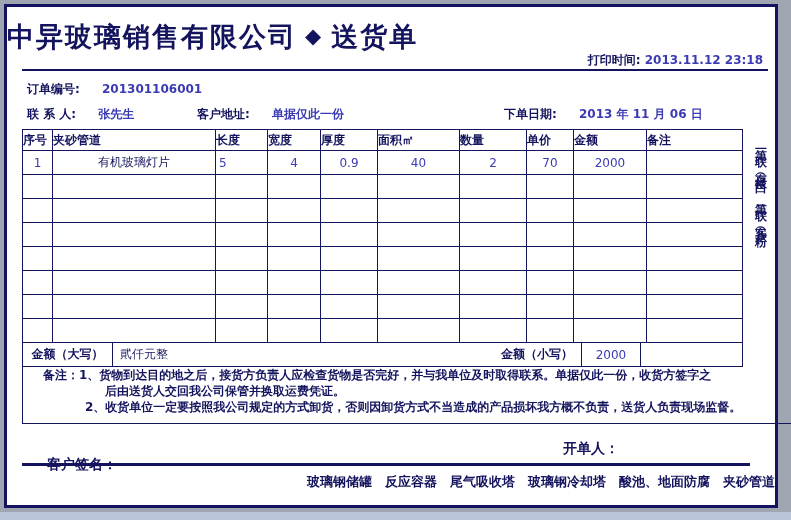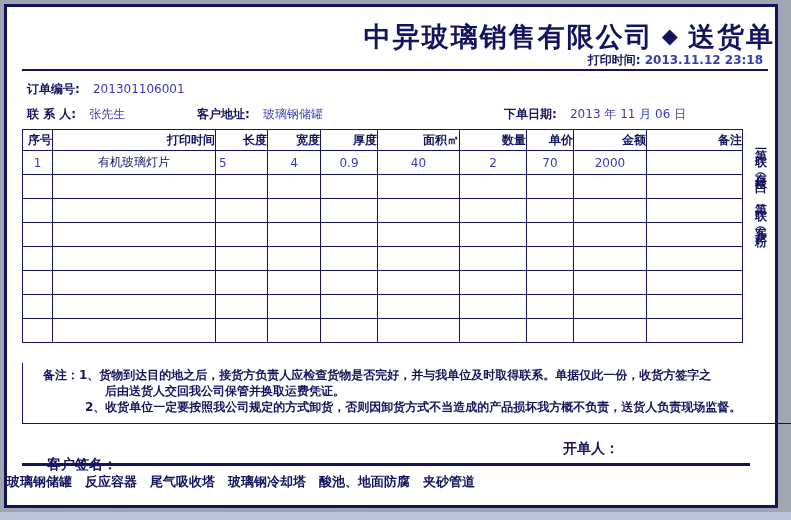--- a/index.html
+++ b/index.html
@@ -8,45 +8,45 @@
     background:#a0a5b2;
     font-family:"DejaVu Sans","Liberation Sans",sans-serif;
   }
   .bottom-strip{position:absolute;left:0;bottom:0;width:791px;height:8px;background:#b9c4da;}
   .page{
     position:absolute;left:4px;top:4px;width:768px;height:498px;
     background:#ffffff;border:3px solid #14145e;
   }
   .val{color:#3a3ab4;}
   .title{
-    position:absolute;top:12px;left:0;width:100%;text-align:right;
+    position:absolute;top:12px;left:0;width:100%;text-align:left;
     font-size:27px;font-weight:bold;color:#14145e;letter-spacing:2px;white-space:nowrap;
   }
   .title .diamond{font-size:21px;vertical-align:3px;padding:0 8px;}
   .print-time{
     position:absolute;top:45px;right:12px;font-size:12px;font-weight:bold;color:#14145e;white-space:nowrap;
   }
   .rule{position:absolute;top:62px;left:15px;width:746px;height:2px;background:#14145e;}
   .info-item{position:absolute;font-size:12px;font-weight:bold;color:#14145e;white-space:nowrap;}
-  .info-item .val{margin-left:9px;font-weight:normal;}
+  .info-item .val{margin-left:18px;font-weight:bold;}
   #info-order{left:20px;top:74px;}
   #info-cust{left:190px;top:74px;}
   #info-phone{left:497px;top:74px;}
   #info-contact{left:20px;top:99px;}
   #info-addr{left:190px;top:99px;}
   #info-date{left:497px;top:99px;}
 
   table.items{
     position:absolute;left:15px;top:122px;width:721px;
     border-collapse:collapse;table-layout:fixed;
   }
   table.items th,table.items td{
     border:1px solid #14145e;font-size:12px;padding:0;overflow:hidden;white-space:nowrap;
   }
-  table.items th{height:20px;color:#14145e;font-weight:bold;text-align:right;}
+  table.items th{height:20px;color:#14145e;font-weight:bold;text-align:left;}
   table.items td{height:23px;text-align:center;color:#3a3ab4;}
   table.items td.c1{color:#14145e;}
   table.items td.c2{text-align:left;padding-left:3px;}
 
   .totals{
     position:absolute;left:15px;top:336px;width:719px;height:23px;
     border:1px solid #14145e;border-top:none;display:flex;align-items:center;
     font-size:12px;
   }
   .totals .t-cell{height:100%;display:flex;align-items:center;box-sizing:border-box;}
@@ -69,21 +69,21 @@
   .copies-strip{
     position:absolute;top:132px;right:6px;height:330px;
     writing-mode:vertical-rl;font-size:12px;font-weight:bold;color:#14145e;
     letter-spacing:3px;line-height:16px;
   }
   .sig{position:absolute;top:433px;font-size:14px;font-weight:bold;color:#14145e;white-space:nowrap;}
   #sig-customer{left:40px;margin-top:16px;}
   #sig-issuer{left:556px;}
   .thick-line{position:absolute;left:15px;top:456px;width:728px;height:3px;background:#14145e;}
   .footer-line{
-    position:absolute;top:466px;left:0;width:100%;text-align:left;
+    position:absolute;top:466px;left:0;width:100%;text-align:right;
     font-size:13px;font-weight:bold;color:#14145e;white-space:nowrap;
   }
 </style>
 </head>
 <body>
 
 <div class="page">
 
   <div class="title">
     <span>中异玻璃销售有限公司</span><span class="diamond">◆</span><span>送货单</span>
@@ -95,21 +95,21 @@
 
   <div class="rule"></div>
 
   <div class="info-item" id="info-order">
     <span>订单编号: </span><span class="val">201301106001</span>
   </div>
   <div class="info-item" id="info-contact">
     <span>联 系 人: </span><span class="val">张先生</span>
   </div>
   <div class="info-item" id="info-addr">
-    <span>客户地址: </span><span class="val">玻璃钢储罐</span>
+    <span>客户地址: </span><span class="val">单据仅此一份</span>
   </div>
   <div class="info-item" id="info-date">
     <span>下单日期: </span><span class="val">2013 年 11 月 06 日</span>
   </div>
 
   <table class="items">
     <colgroup>
       <col style="width:30px">
         <col style="width:163px">
         <col style="width:52px">
@@ -117,21 +117,21 @@
       <col style="width:57px">
         <col style="width:82px">
         <col style="width:67px">
         <col style="width:47px">
       <col style="width:73px">
         <col style="width:96px">
     </colgroup>
     <thead>
       <tr>
           <th>序号</th>
-          <th>打印时间</th>
+          <th>夹砂管道</th>
           <th>长度</th>
           <th>宽度</th>
           <th>厚度</th>
           <th>面积㎡</th>
           <th>数量</th>
           <th>单价</th>
           <th>金额</th>
           <th>备注</th>
         </tr>
     </thead>
@@ -228,20 +228,29 @@
           <td class="c4"></td>
           <td class="c5"></td>
           <td class="c6"></td>
           <td class="c7"></td>
           <td class="c8"></td>
           <td class="c9"></td>
         </tr>
       </tbody>
   </table>
 
+  <div class="totals">
+    <div class="t-cell t1">金额（大写）</div>
+    <div class="t-cell t2">
+      <span class="words">貮仟元整</span>
+      <span class="small-label">金额（小写）</span>
+    </div>
+    <div class="t-cell t3">2000</div>
+    <div class="t-cell t4"></div>
+  </div>
 
   <div class="remarks">
     <div class="r-line r1">备注：1、货物到达目的地之后，接货方负责人应检查货物是否完好，并与我单位及时取得联系。单据仅此一份，收货方签字之</div>
     <div class="r-line r2">后由送货人交回我公司保管并换取运费凭证。</div>
     <div class="r-line r3">2、收货单位一定要按照我公司规定的方式卸货，否则因卸货方式不当造成的产品损坏我方概不负责，送货人负责现场监督。</div>
   </div>
 
   <div class="copies-strip">第一联　存根（白）　第二联　客户（粉）</div>
 
   <div class="sig" id="sig-customer">客户签名：</div>

